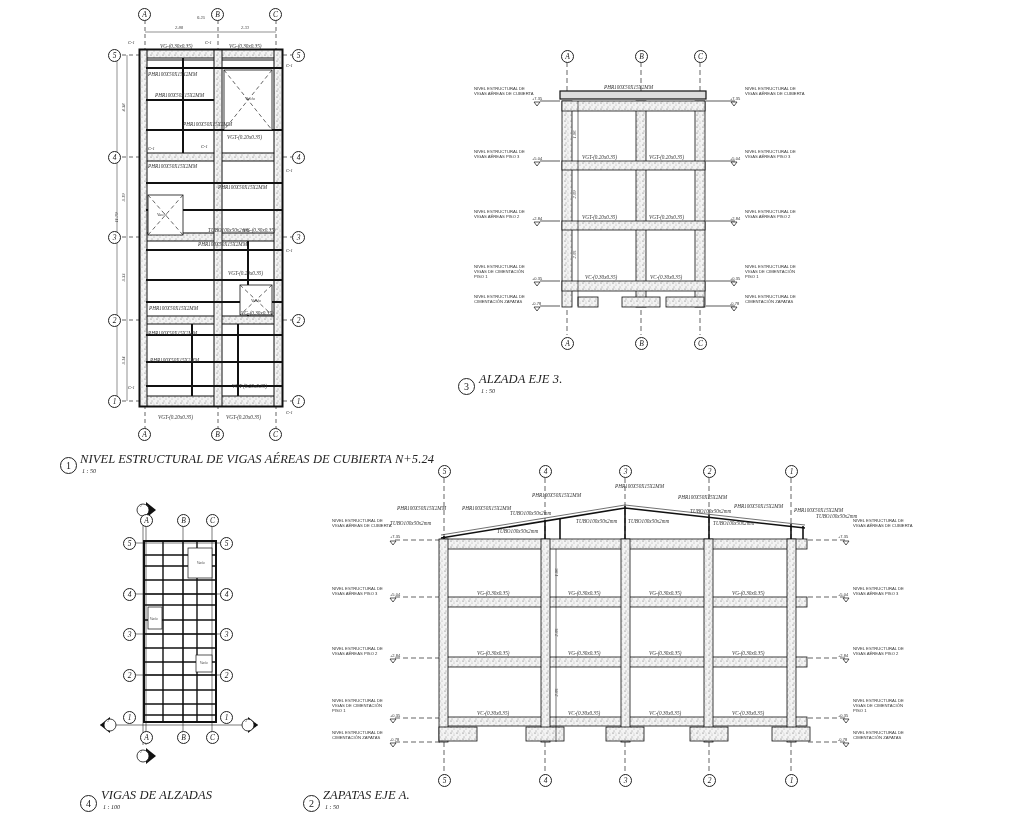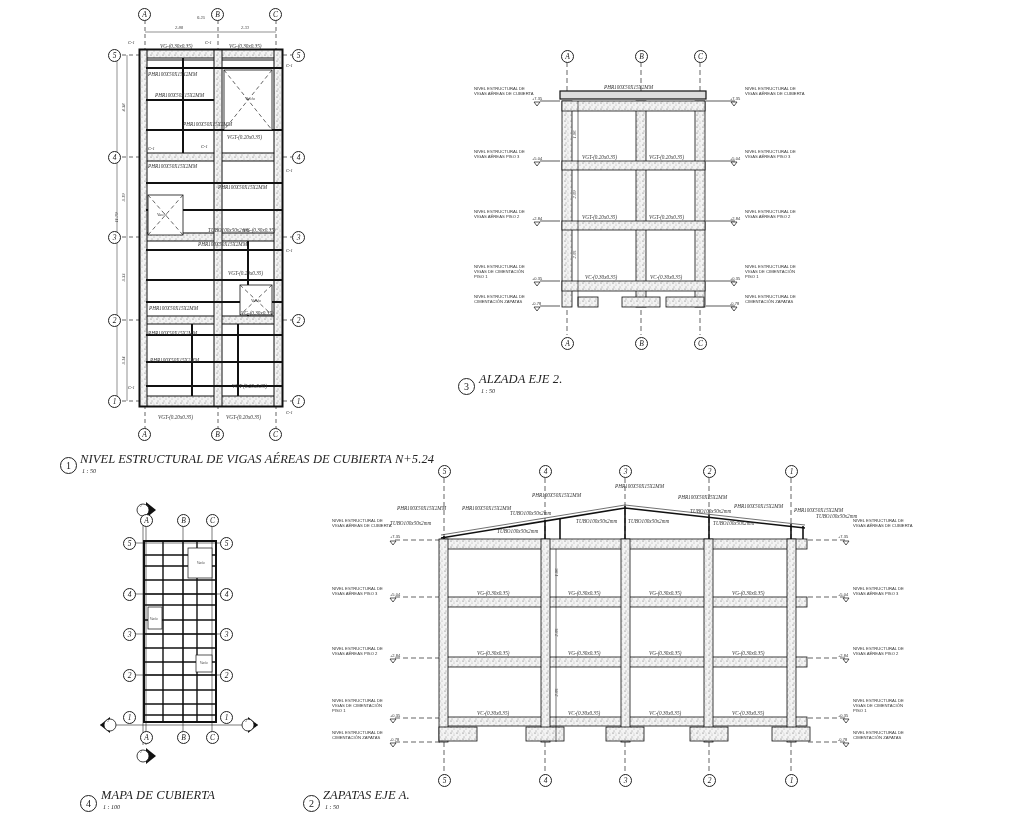--- a/index.html
+++ b/index.html
@@ -357,21 +357,21 @@
   <div class="lvl-text" style="left:745px;top:149px;">NIVEL ESTRUCTURAL DE VIGAS AÉREAS PISO 3</div>
   <div class="lvl-val" style="left:730px;top:156px;">+5.04</div>
   <div class="lvl-text" style="left:745px;top:209px;">NIVEL ESTRUCTURAL DE VIGAS AÉREAS PISO 2</div>
   <div class="lvl-val" style="left:730px;top:216px;">+2.84</div>
   <div class="lvl-text" style="left:745px;top:264px;">NIVEL ESTRUCTURAL DE VIGAS DE CIMENTACIÓN PISO 1</div>
   <div class="lvl-val" style="left:730px;top:276px;">+0.35</div>
   <div class="lvl-text" style="left:745px;top:294px;">NIVEL ESTRUCTURAL DE CIMENTACIÓN ZAPATAS</div>
   <div class="lvl-val" style="left:730px;top:301px;">-0.78</div>
 
   <div class="num-circle" style="left:458px;top:378px;">3</div>
-  <div class="lbl view-title" style="left:479px;top:372px;">ALZADA EJE 2.</div>
+  <div class="lbl view-title" style="left:479px;top:372px;">ALZADA EJE 3.</div>
   <div class="lbl view-scale" style="left:481px;top:388px;">1 : 50</div>
 </div>
 
 <div>
   <div class="grid-bubble" style="left:438px;top:465px;">5</div>
   <div class="grid-bubble" style="left:539px;top:465px;">4</div>
   <div class="grid-bubble" style="left:619px;top:465px;">3</div>
   <div class="grid-bubble" style="left:703px;top:465px;">2</div>
   <div class="grid-bubble" style="left:785px;top:465px;">1</div>
   <div class="grid-bubble" style="left:438px;top:774px;">5</div>
@@ -459,15 +459,15 @@
 
   <div class="small-lbl" style="left:140px;top:504px;font-size:3.5px;">2</div>
   <div class="small-lbl" style="left:107px;top:719px;font-size:3.5px;">3</div>
   <div class="small-lbl" style="left:245px;top:719px;font-size:3.5px;">3</div>
   <div class="small-lbl" style="left:140px;top:750px;font-size:3.5px;">2</div>
   <div class="small-lbl" style="left:197px;top:561px;font-size:3.5px;">Vacío</div>
   <div class="small-lbl" style="left:150px;top:617px;font-size:3.5px;">Vacío</div>
   <div class="small-lbl" style="left:200px;top:661px;font-size:3.5px;">Vacío</div>
 
   <div class="num-circle" style="left:80px;top:795px;">4</div>
-  <div class="lbl view-title" style="left:101px;top:788px;">MAPA DE CUBIERTA</div>
+  <div class="lbl view-title" style="left:101px;top:788px;">VIGAS DE ALZADAS</div>
   <div class="lbl view-scale" style="left:103px;top:804px;">1 : 100</div>
 </div>
 
 </body></html>

